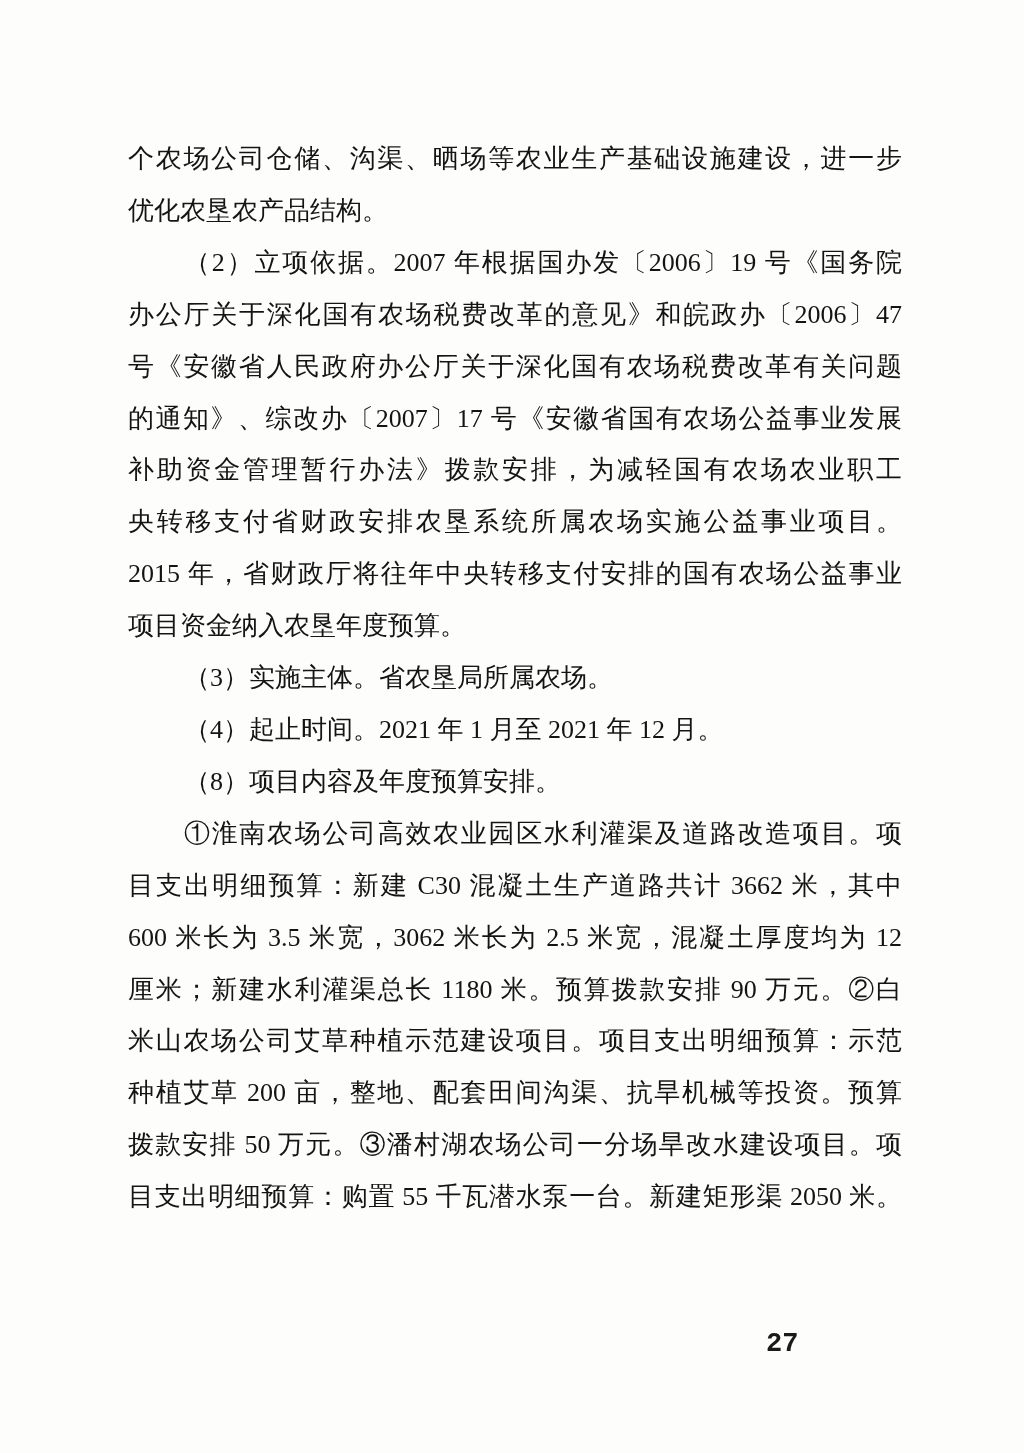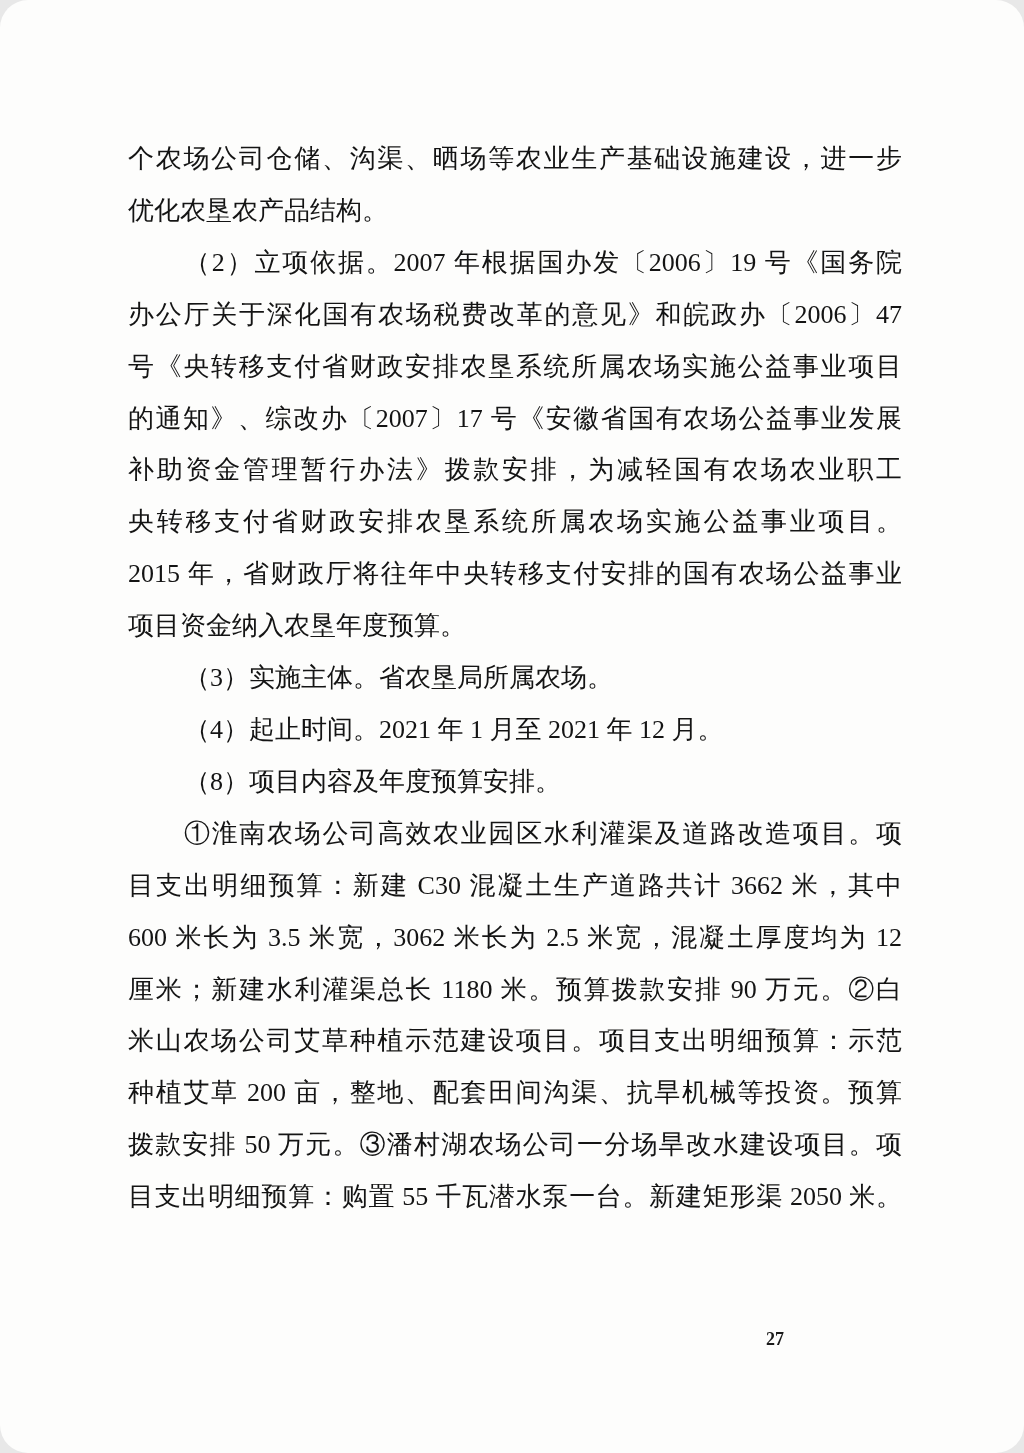--- a/index.html
+++ b/index.html
@@ -9,21 +9,20 @@
   }
   .page {
     position: relative;
     width: 1024px;
     height: 1453px;
     margin: 0 auto;
     background: #fdfdfc;
     font-family: "Liberation Serif", "DejaVu Serif", serif;
     color: #141414;
     overflow: hidden;
-    border-radius: 28px;
   }
   .text-block {
     position: absolute;
     left: 128px;
     top: 133px;
     width: 774px;
     font-size: 26px;
     line-height: 51.9px;
     letter-spacing: 0px;
   }
@@ -34,36 +33,36 @@
     text-align: justify;
     text-align-last: justify;
   }
   .line.indent {
     text-indent: 56px;
   }
   .page-number {
     position: absolute;
     left: 766px;
     top: 1329px;
-    font-size: 18px;
+    font-size: 27px;
     font-weight: 700;
     color: #1a1a1a;
-    font-family: Liberation Serif, serif;
+    font-family: Liberation Mono, monospace;
   }
 </style>
 </head>
 <body>
 
 <div class="page">
   <div class="text-block">
       <div class="line justify">个农场公司仓储、沟渠、晒场等农业生产基础设施建设，进一步</div>
       <div class="line">优化农垦农产品结构。</div>
       <div class="line indent justify">（2）立项依据。2007 年根据国办发〔2006〕19 号《国务院</div>
       <div class="line justify">办公厅关于深化国有农场税费改革的意见》和皖政办〔2006〕47</div>
-      <div class="line justify">号《央转移支付省财政安排农垦系统所属农场实施公益事业项目</div>
+      <div class="line justify">号《安徽省人民政府办公厅关于深化国有农场税费改革有关问题</div>
       <div class="line justify">的通知》、综改办〔2007〕17 号《安徽省国有农场公益事业发展</div>
       <div class="line justify">补助资金管理暂行办法》拨款安排，为减轻国有农场农业职工</div>
       <div class="line justify">央转移支付省财政安排农垦系统所属农场实施公益事业项目。</div>
       <div class="line justify">2015 年，省财政厅将往年中央转移支付安排的国有农场公益事业</div>
       <div class="line">项目资金纳入农垦年度预算。</div>
       <div class="line indent">（3）实施主体。省农垦局所属农场。</div>
       <div class="line indent">（4）起止时间。2021 年 1 月至 2021 年 12 月。</div>
       <div class="line indent">（8）项目内容及年度预算安排。</div>
       <div class="line indent justify">①淮南农场公司高效农业园区水利灌渠及道路改造项目。项</div>
       <div class="line justify">目支出明细预算：新建 C30 混凝土生产道路共计 3662 米，其中</div>

